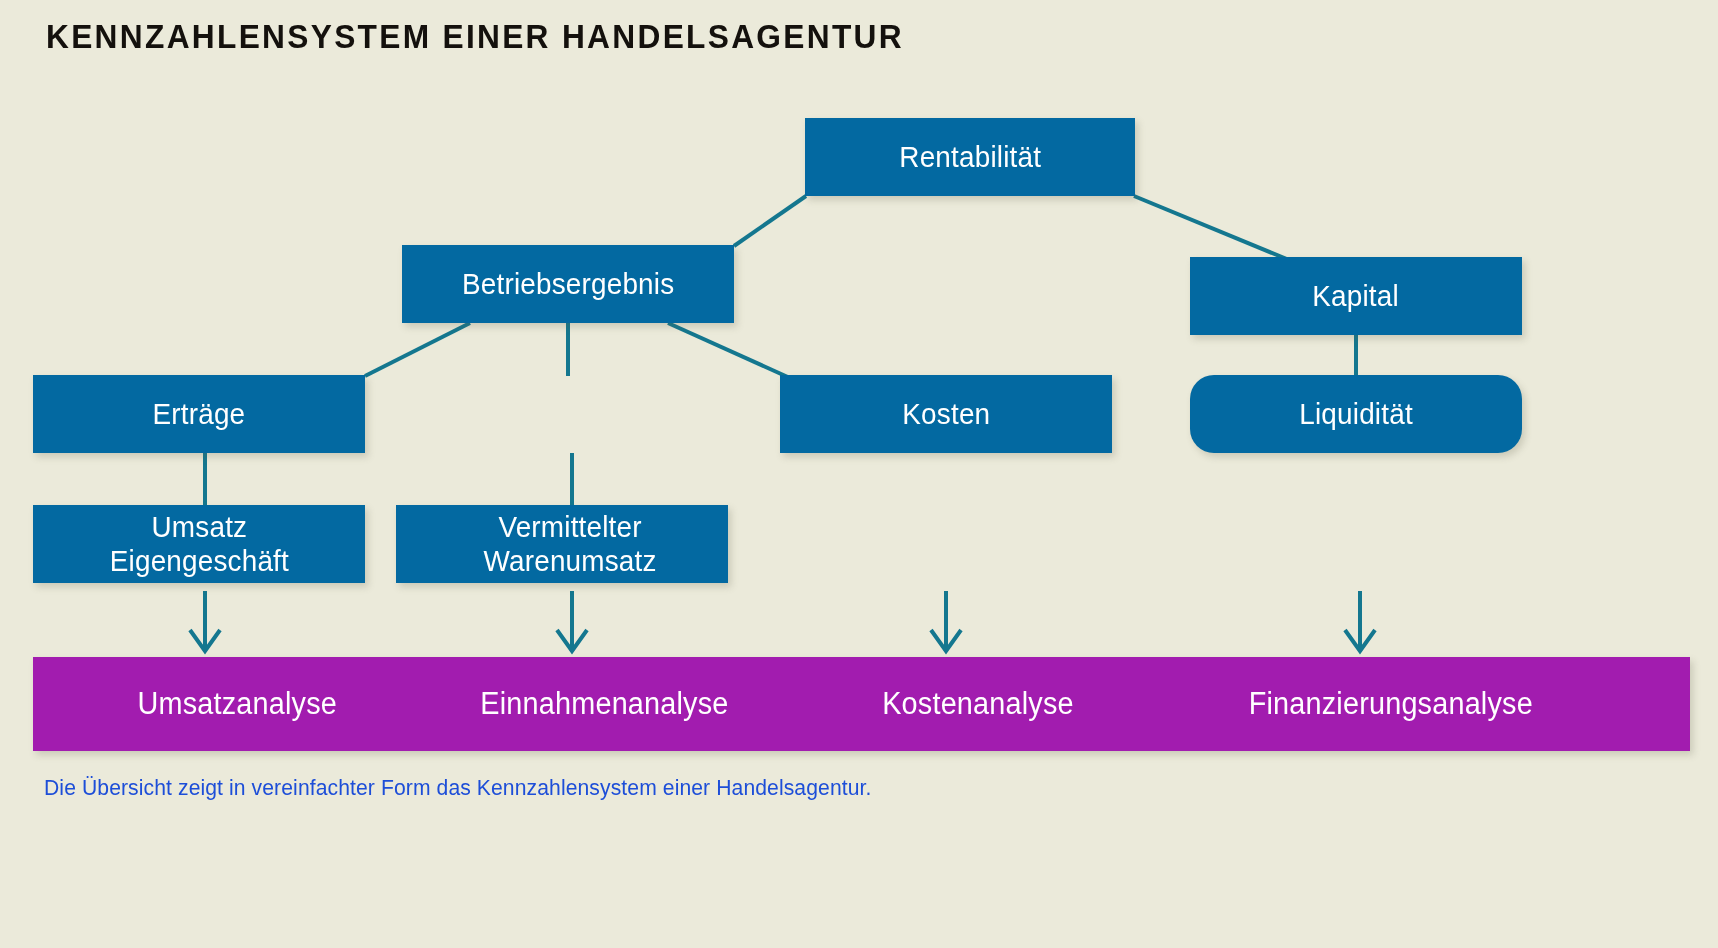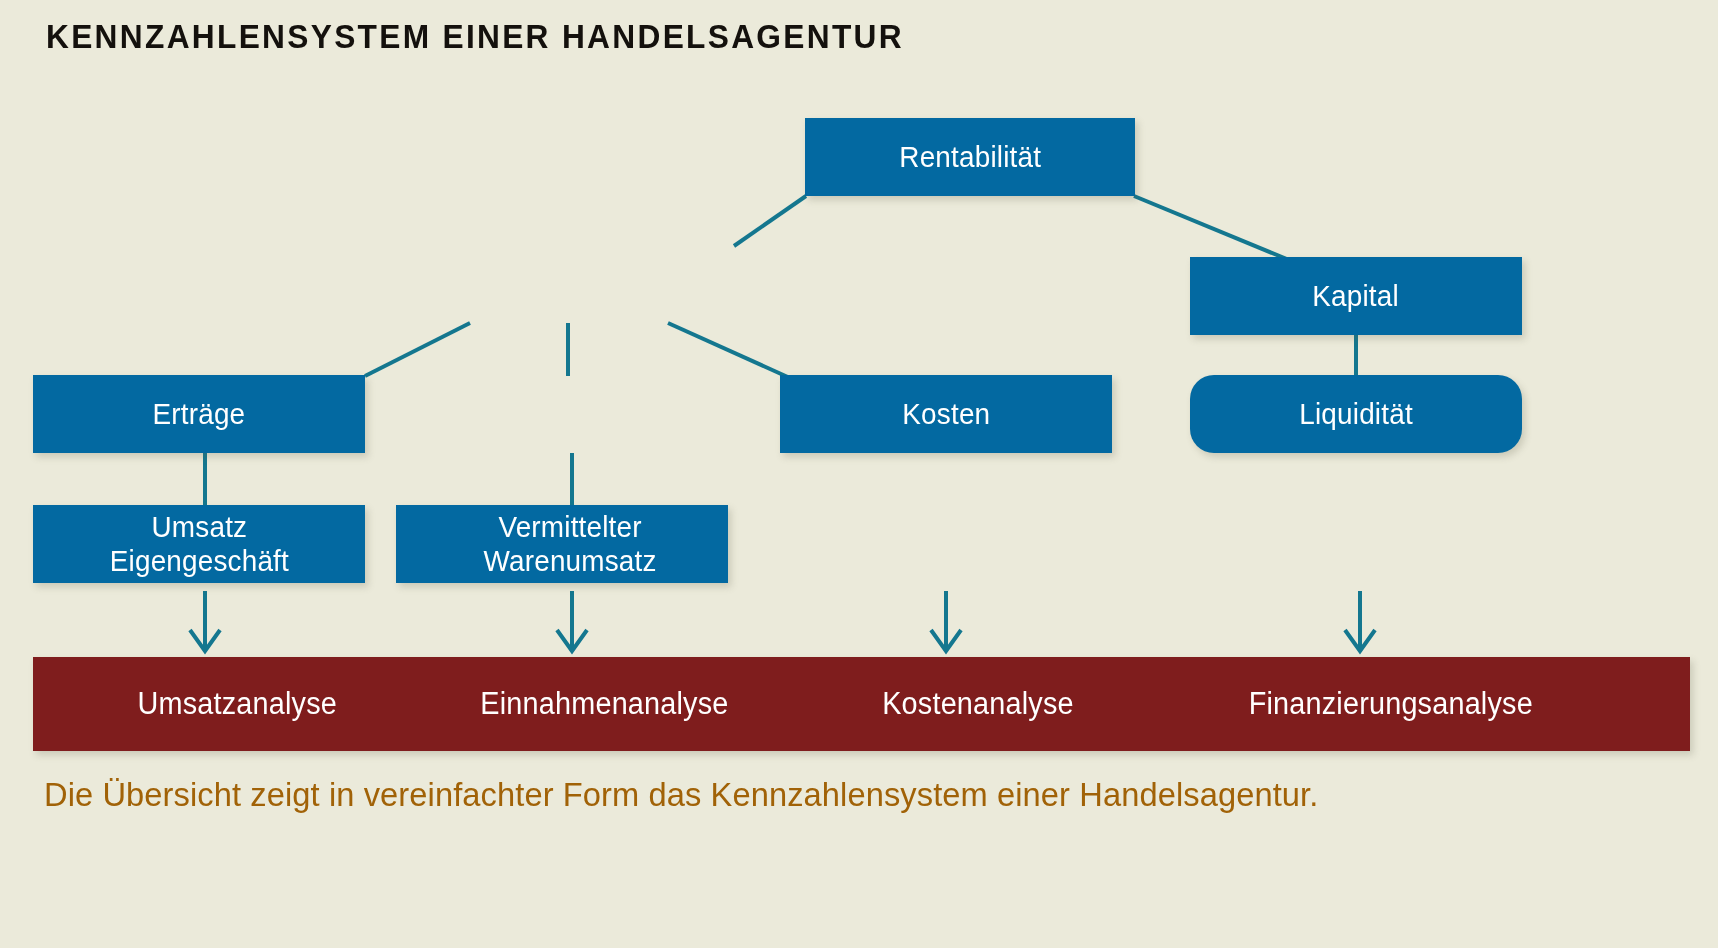--- a/index.html
+++ b/index.html
@@ -58,21 +58,21 @@
     letter-spacing: 0.2px;
     white-space: pre-line;
     transform: scaleX(0.93);
   }
   #bottom-bar {
     position: absolute;
     left: 33px;
     top: 657px;
     width: 1657px;
     height: 94px;
-    background: #7f1d1d;
+    background: #a21caf;
     box-shadow: 3px 4px 7px rgba(90, 90, 70, 0.22);
   }
   .bar-label {
     position: absolute;
     top: 0;
     height: 94px;
     display: flex;
     align-items: center;
     justify-content: center;
     color: #ffffff;
@@ -81,22 +81,22 @@
     letter-spacing: 0.2px;
     white-space: nowrap;
   }
   .bar-label > span { transform: scaleX(0.93); display: inline-block; }
   #caption {
     position: absolute;
     left: 44px;
     top: 775px;
     width: 1640px;
     font-family: "Liberation Sans", sans-serif;
-    font-size: 34px;
-    color: #a16207;
+    font-size: 22px;
+    color: #1d4ed8;
     letter-spacing: 0.1px;
   }
   #caption > span { display: inline-block; transform: scaleX(0.96); transform-origin: left center; }
 </style>
 </head>
 <body>
 
 <div id="root">
 
   <div id="page-title">KENNZAHLENSYSTEM EINER HANDELSAGENTUR</div>
@@ -144,20 +144,23 @@
         <path d="M 1360,591 L 1360,650"></path>
         <path d="M 1345,630 L 1360,651 L 1375,630"></path>
       </g>
     </g>
   </svg>
 
   <div class="node" style="left:805px; top:118px; width:330px; height:78px;">
     <div class="node-label">Rentabilität</div>
   </div>
 
+  <div class="node" style="left:402px; top:245px; width:332px; height:78px;">
+    <div class="node-label">Betriebsergebnis</div>
+  </div>
   <div class="node" style="left:1190px; top:245px; width:332px; height:78px;margin-top:12px;">
     <div class="node-label">Kapital</div>
   </div>
 
   <div class="node" style="left:33px; top:375px; width:332px; height:78px;">
     <div class="node-label">Erträge</div>
   </div>
   <div class="node" style="left:780px; top:375px; width:332px; height:78px;">
     <div class="node-label">Kosten</div>
   </div>

